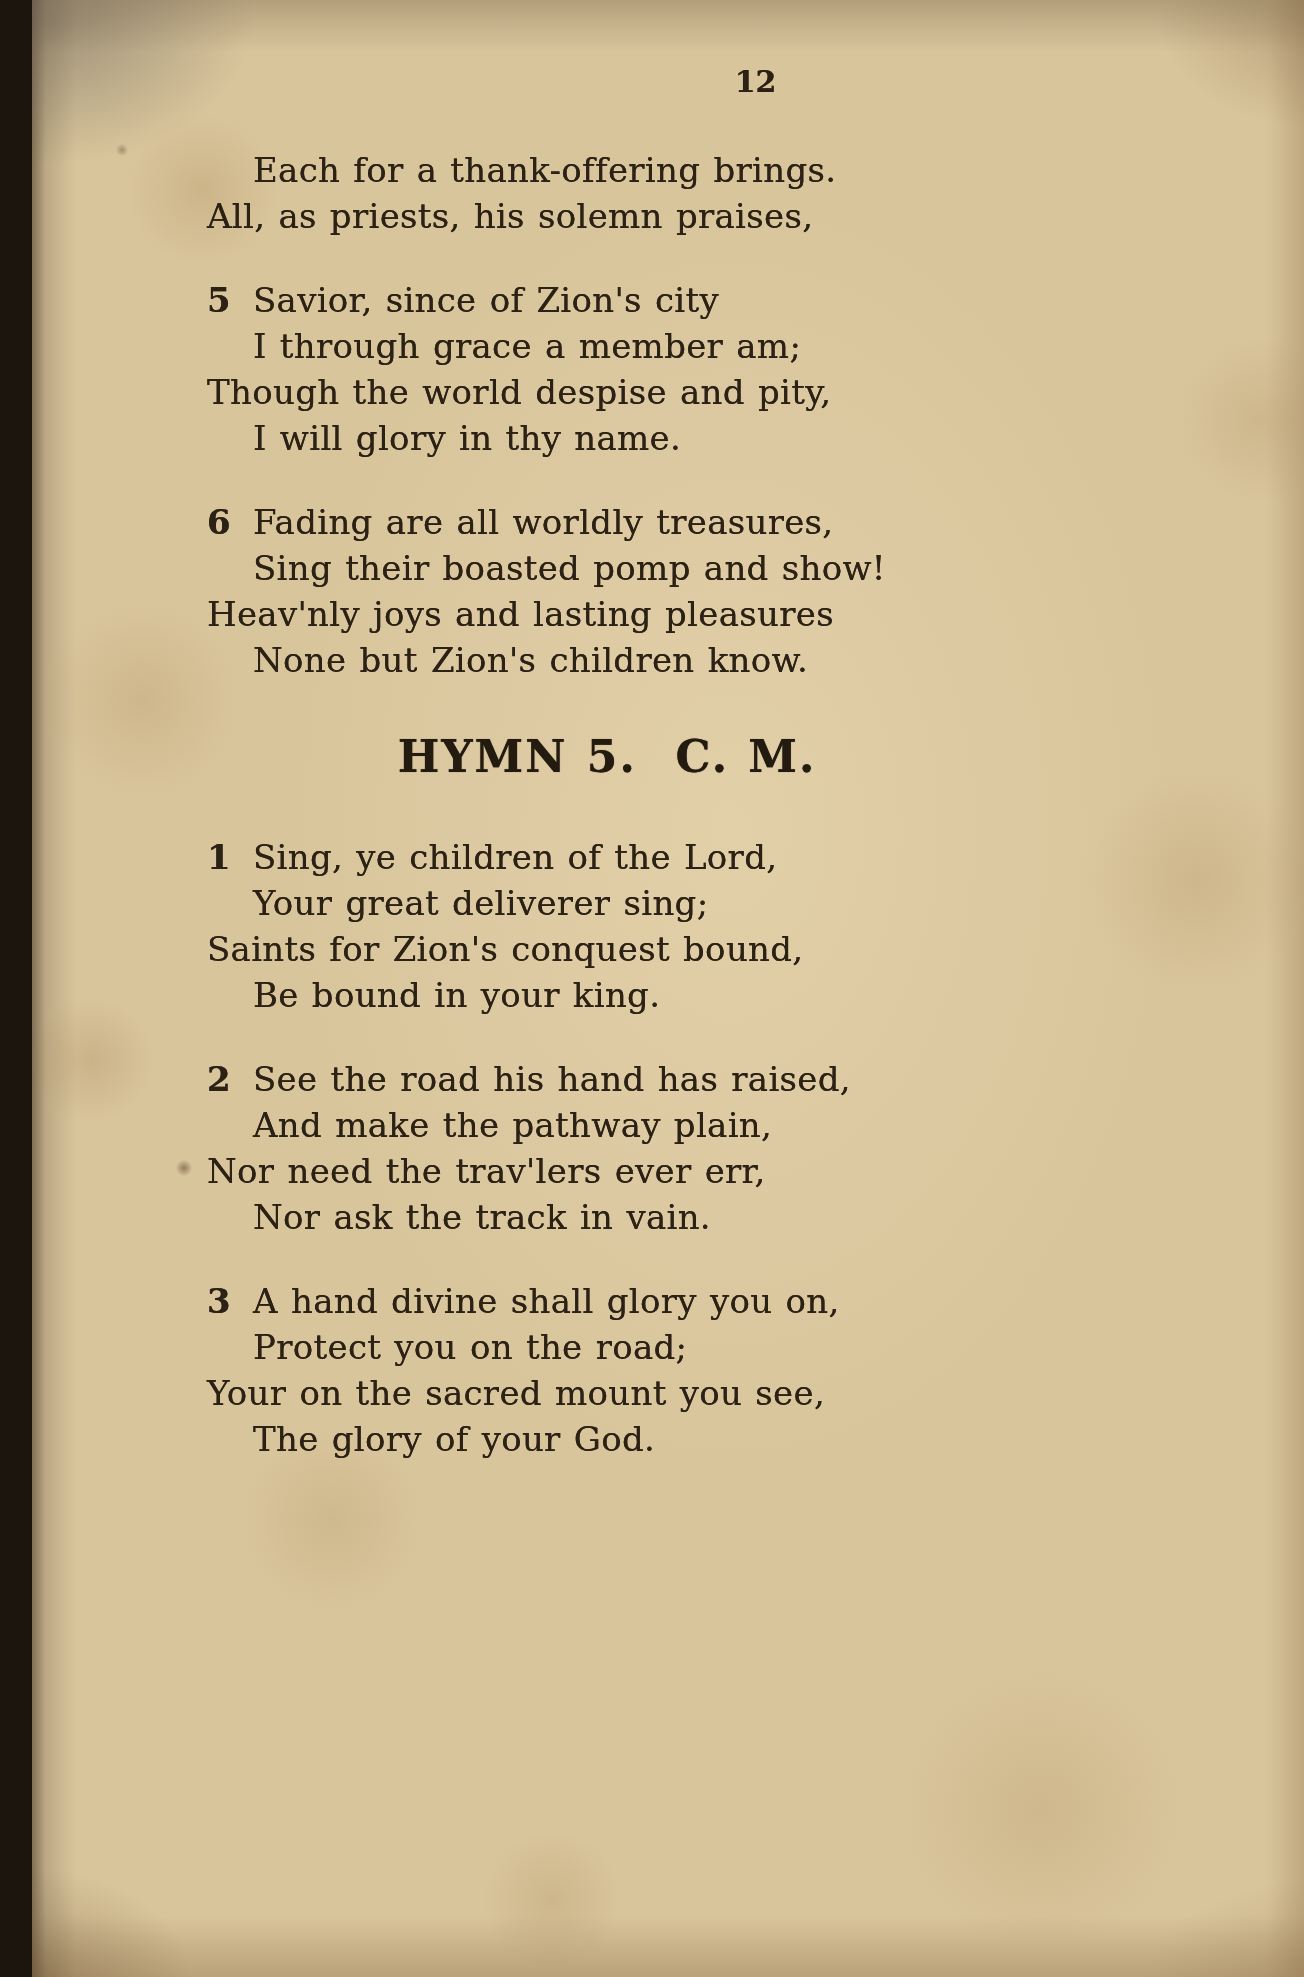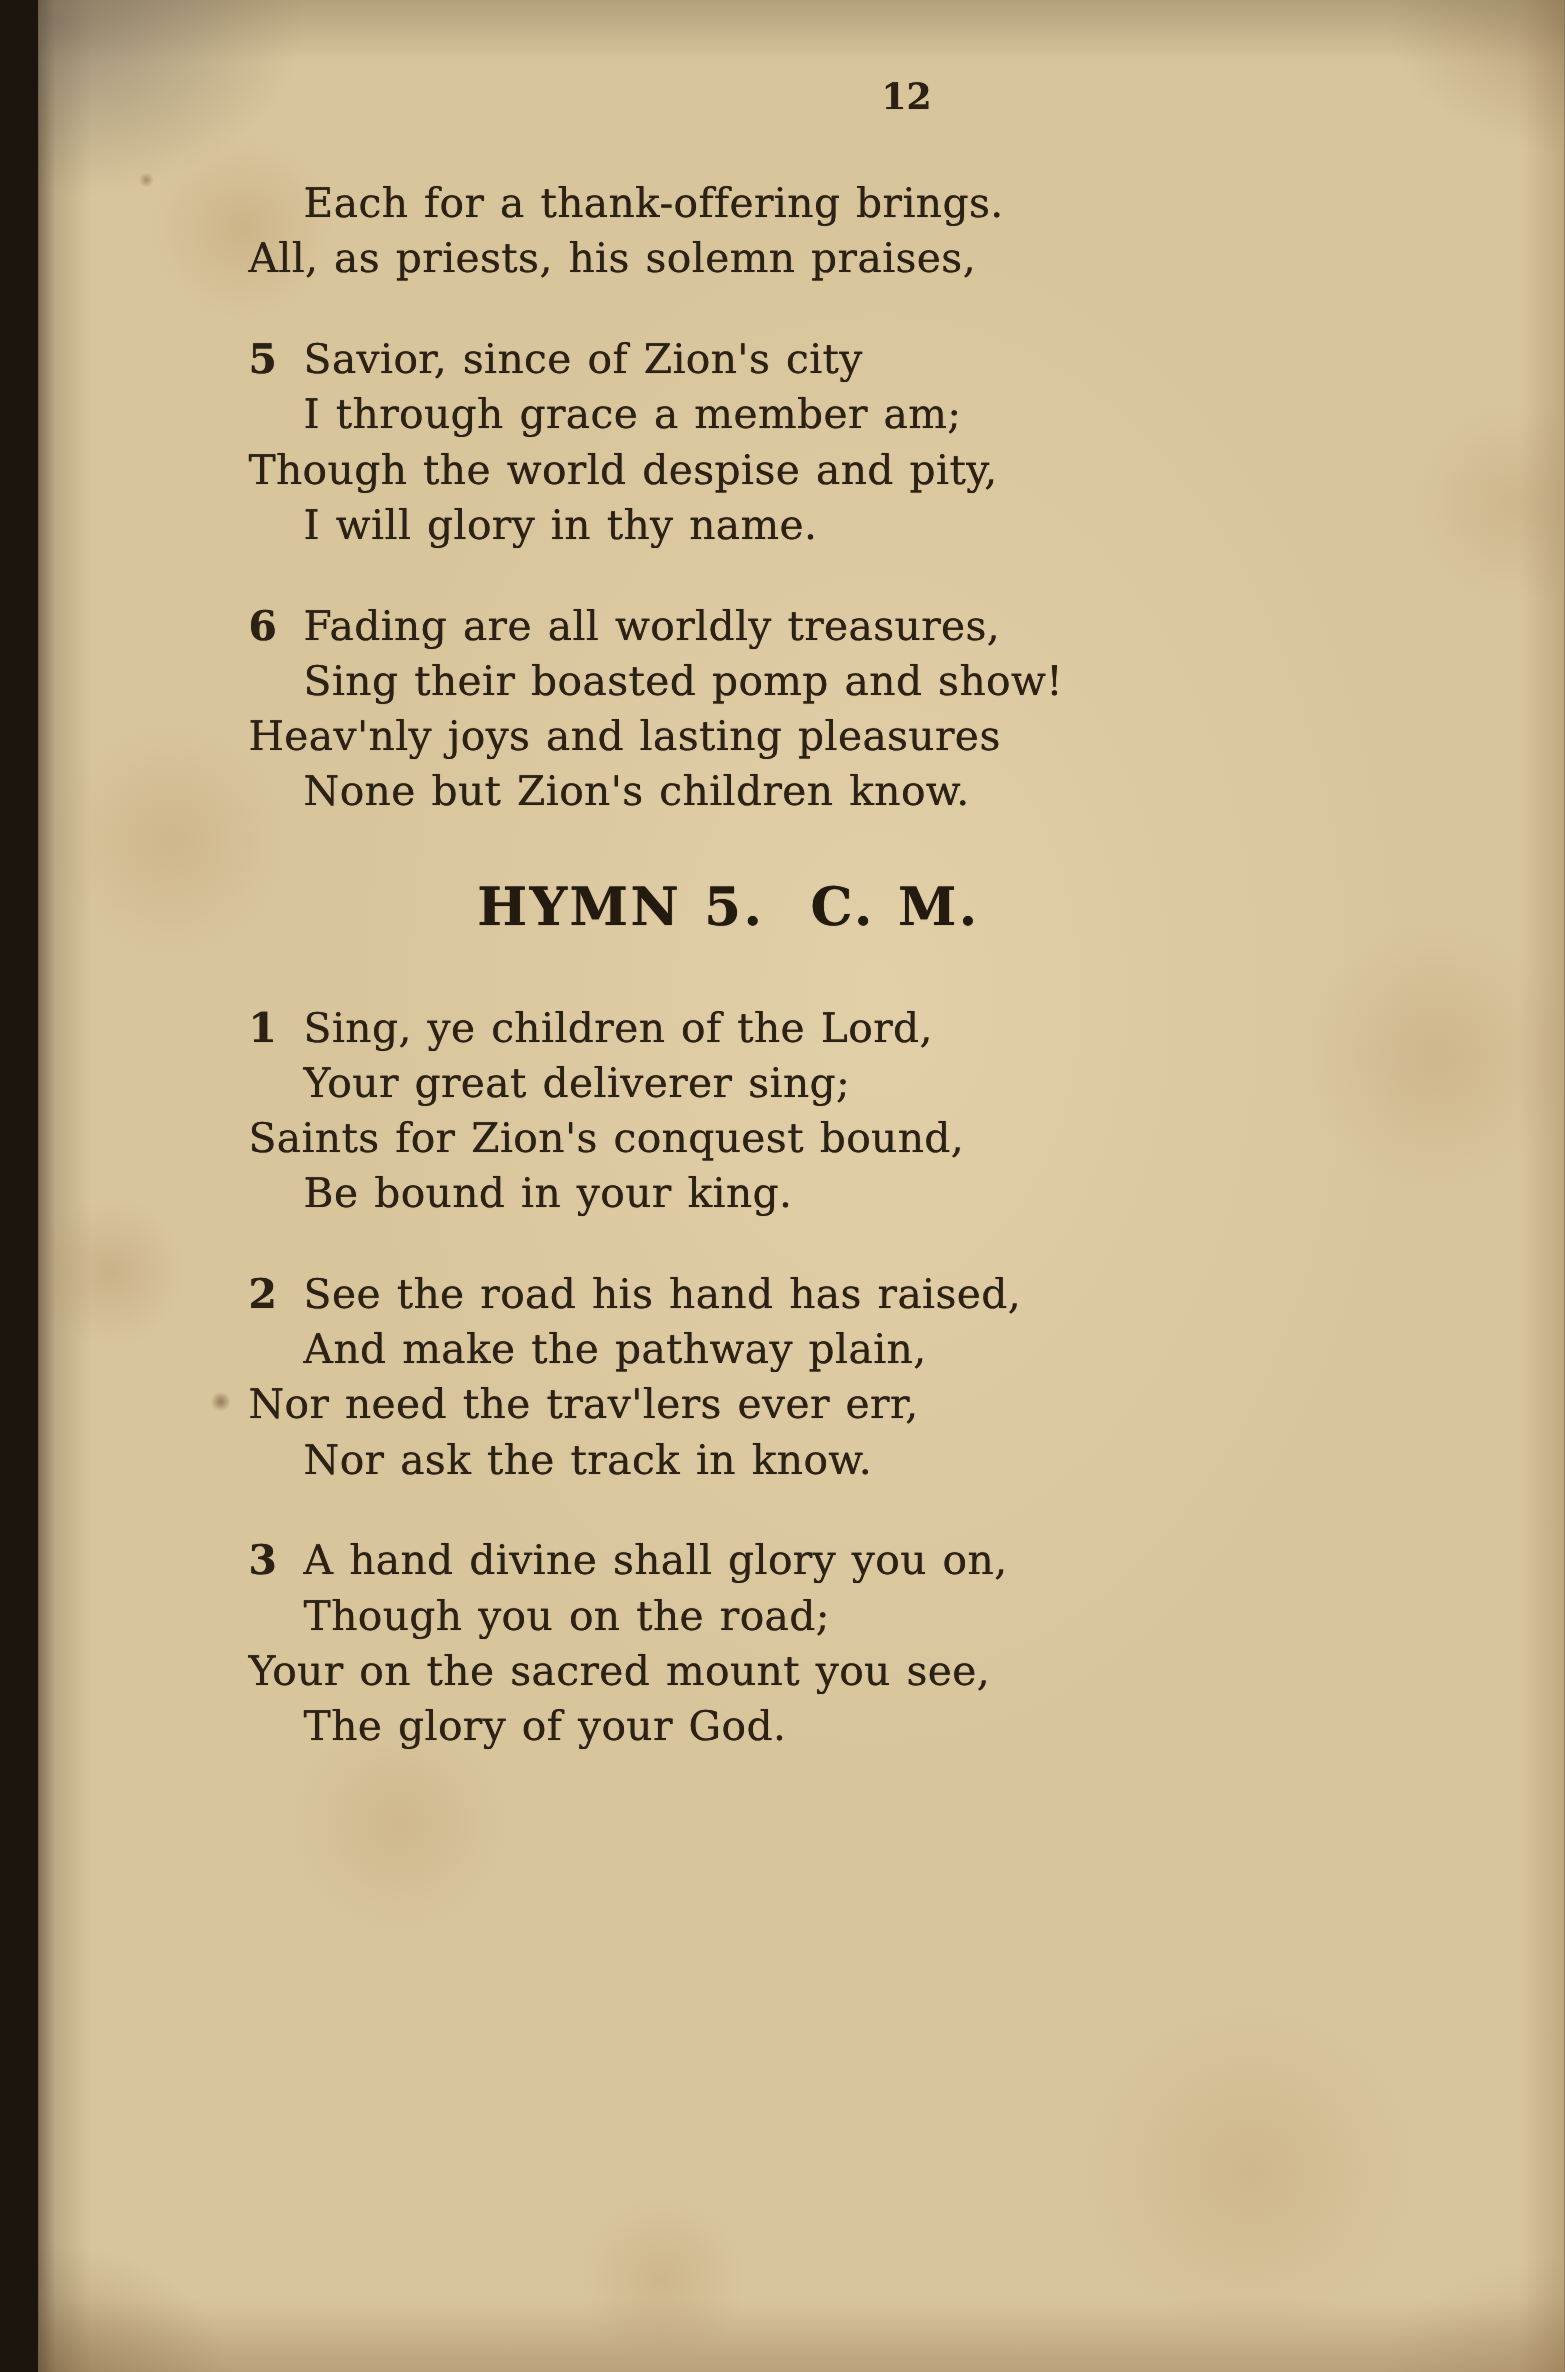--- a/index.html
+++ b/index.html
@@ -117,22 +117,22 @@
       <div class="stanza">
         <div class="line indent0"><span class="vnum">1</span><span>Sing, ye children of the Lord,</span></div>
         <div class="line indent1"><span>Your great deliverer sing;</span></div>
         <div class="line indent0"><span>Saints for Zion's conquest bound,</span></div>
         <div class="line indent1"><span>Be bound in your king.</span></div>
       </div>
       <div class="stanza">
         <div class="line indent0"><span class="vnum">2</span><span>See the road his hand has raised,</span></div>
         <div class="line indent1"><span>And make the pathway plain,</span></div>
         <div class="line indent0"><span>Nor need the trav'lers ever err,</span></div>
-        <div class="line indent1"><span>Nor ask the track in know.</span></div>
+        <div class="line indent1"><span>Nor ask the track in vain.</span></div>
       </div>
       <div class="stanza">
         <div class="line indent0"><span class="vnum">3</span><span>A hand divine shall glory you on,</span></div>
-        <div class="line indent1"><span>Though you on the road;</span></div>
+        <div class="line indent1"><span>Protect you on the road;</span></div>
         <div class="line indent0"><span>Your on the sacred mount you see,</span></div>
         <div class="line indent1"><span>The glory of your God.</span></div>
       </div>
     </div>
 </main>
 
 </body></html>

